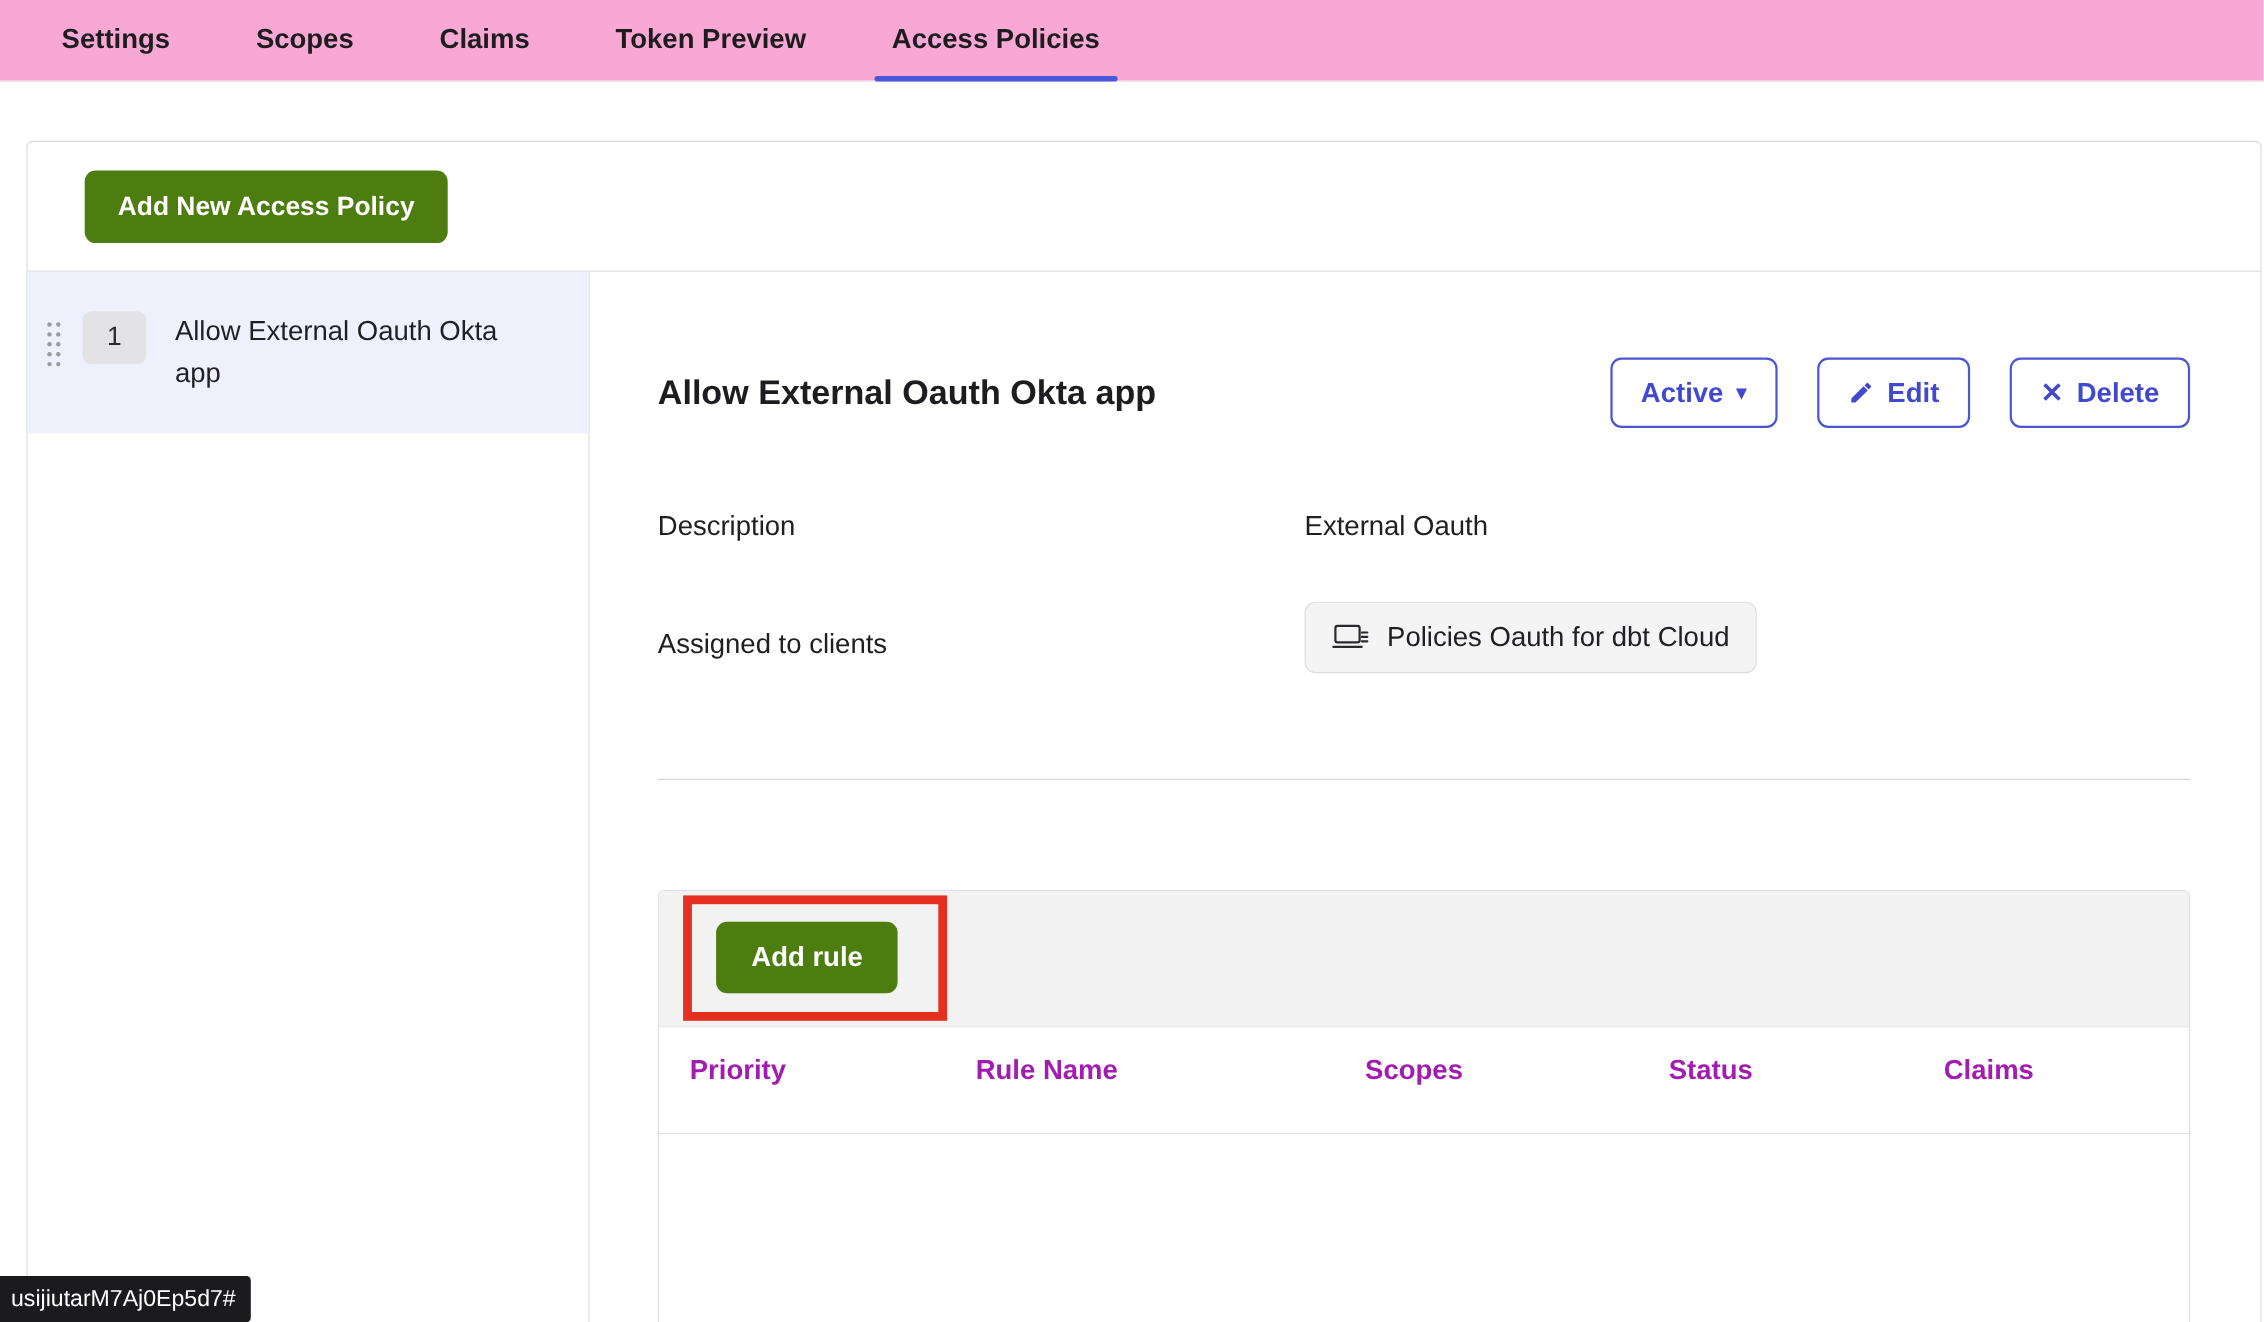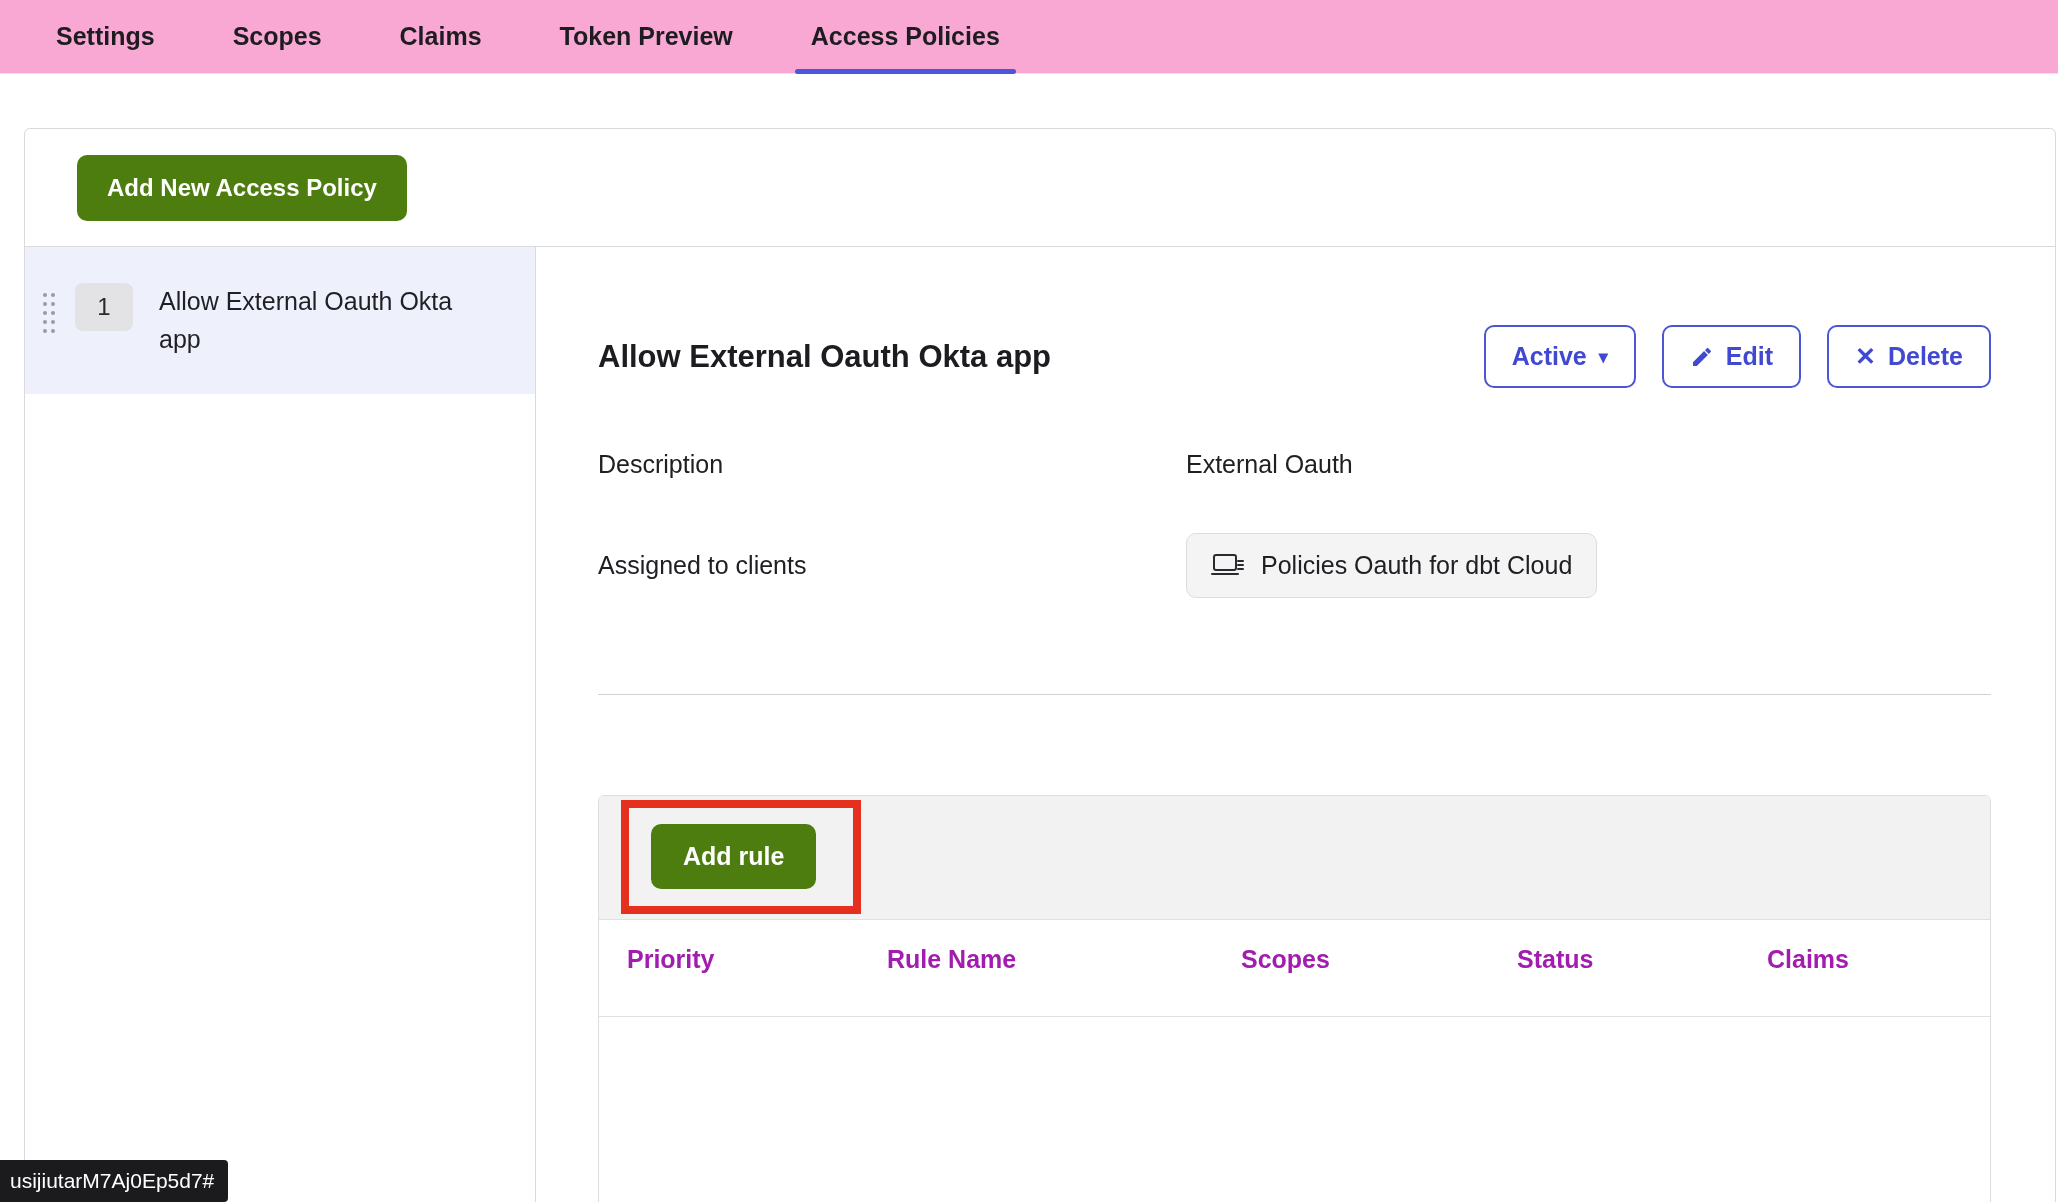--- a/index.html
+++ b/index.html
@@ -121,21 +121,21 @@
     margin-top: 78px;
     display: flex;
     justify-content: space-between;
     align-items: center;
   }
   .detail-title {
     font-size: 31px;
     font-weight: bold;
     color: #1d1d21;
   }
-  .btn-group { display: flex; gap: 26px; }
+  .btn-group { display: flex; gap: 36px; }
   .btn-outline {
     display: inline-flex;
     align-items: center;
     gap: 12px;
     border: 2px solid #4a56d4;
     color: #4049cf;
     background: #fff;
     border-radius: 10px;
     font-family: "Liberation Sans", sans-serif;
     font-size: 25px;
@@ -149,20 +149,21 @@
   .detail-grid-row {
     display: grid;
     grid-template-columns: 588px 1fr;
     align-items: center;
   }
   .row-description { margin-top: 62px; }
   .row-clients { margin-top: 54px; }
   .detail-label, .detail-value {
     font-size: 25px;
     color: #202024;
+    margin-top: 13px;
   }
   .client-chip {
     display: inline-flex;
     align-items: center;
     gap: 16px;
     background: #f4f4f5;
     border: 1px solid #dddde1;
     border-radius: 10px;
     padding: 17px 24px;
     font-size: 25px;

